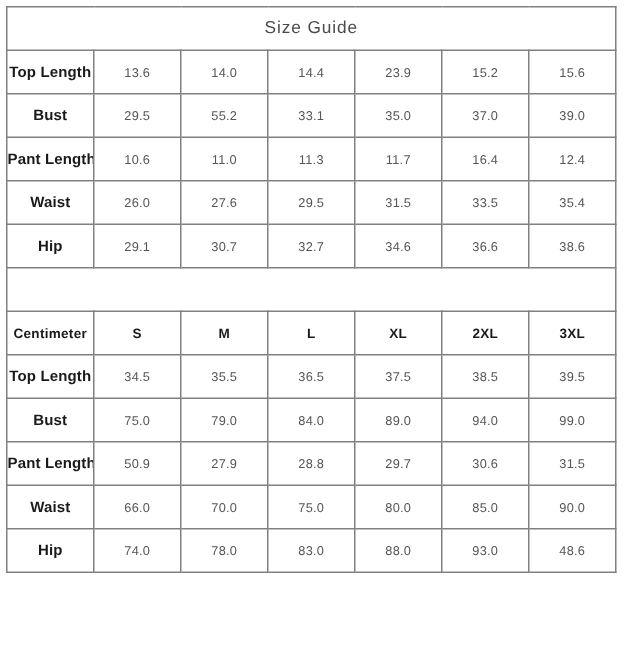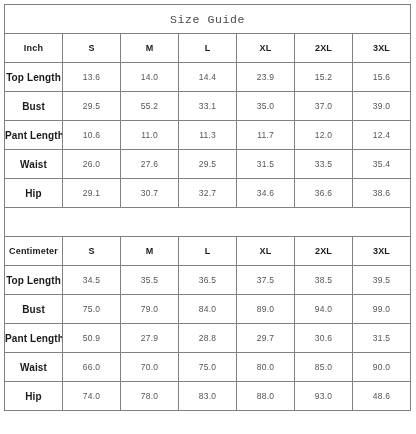--- a/index.html
+++ b/index.html
@@ -38,21 +38,21 @@
     padding: 0;
     height: 29px;
     box-sizing: border-box;
     overflow: hidden;
     white-space: nowrap;
   }
 
   
   td.title-cell {
     height: 30px;
-    font-family: Liberation Mono, monospace;
+    font-family: Liberation Sans, sans-serif;
     font-size: 11.5px;
     letter-spacing: 0.6px;
     color: #4a4a4a;
     font-weight: 400;
   }
 
   
   tr.unit-row td {
     font-size: 9px;
     font-weight: bold;
@@ -104,29 +104,20 @@
 
 <div id="size-guide-root">
 
   <table class="size-table">
     <tbody>
 
       <tr>
         <td class="title-cell" colspan="7">Size Guide</td>
       </tr>
 
-      <tr class="unit-row">
-        <td>Inch</td>
-        <td>S</td>
-        <td>M</td>
-        <td>L</td>
-        <td>XL</td>
-        <td>2XL</td>
-        <td>3XL</td>
-      </tr>
 
       <tr>
         <td class="row-label">Top Length</td>
         <td class="data-cell">13.6</td>
         <td class="data-cell">14.0</td>
         <td class="data-cell">14.4</td>
         <td class="data-cell">23.9</td>
         <td class="data-cell">15.2</td>
         <td class="data-cell">15.6</td>
       </tr>
@@ -140,21 +131,21 @@
         <td class="data-cell">37.0</td>
         <td class="data-cell">39.0</td>
       </tr>
 
       <tr>
         <td class="row-label">Pant Length</td>
         <td class="data-cell">10.6</td>
         <td class="data-cell">11.0</td>
         <td class="data-cell">11.3</td>
         <td class="data-cell">11.7</td>
-        <td class="data-cell">12.0</td>
+        <td class="data-cell">16.4</td>
         <td class="data-cell">12.4</td>
       </tr>
 
       <tr>
         <td class="row-label">Waist</td>
         <td class="data-cell">26.0</td>
         <td class="data-cell">27.6</td>
         <td class="data-cell">29.5</td>
         <td class="data-cell">31.5</td>
         <td class="data-cell">33.5</td>

